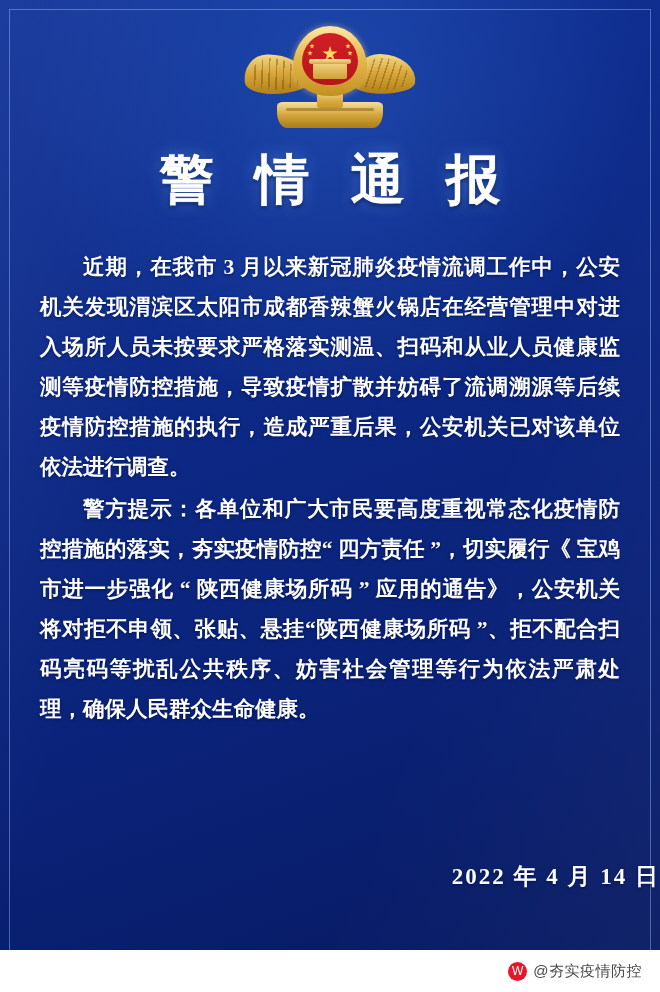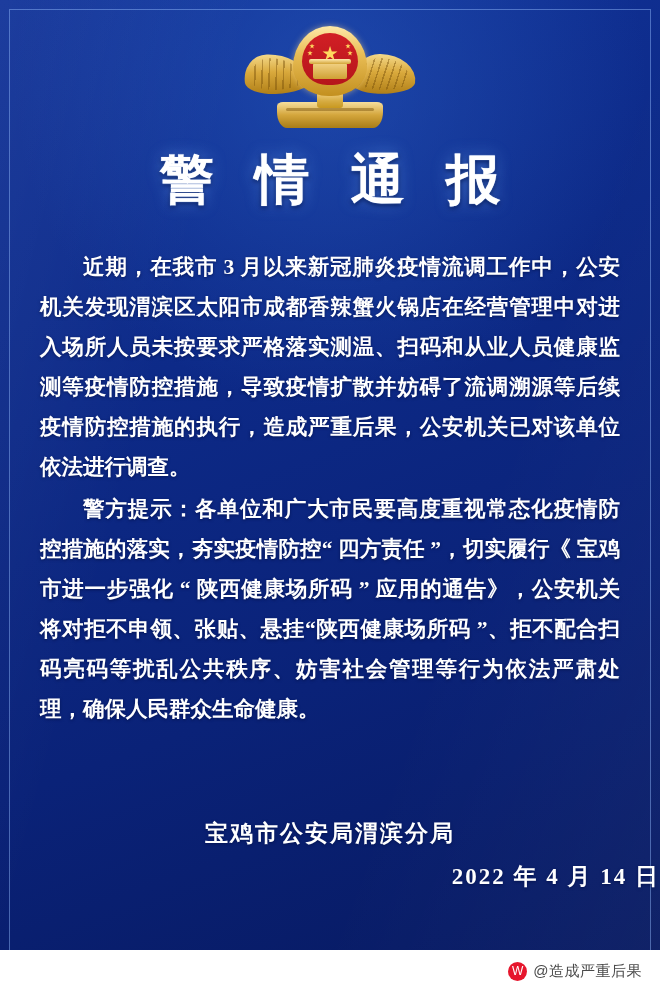--- a/index.html
+++ b/index.html
@@ -304,21 +304,20 @@
   </div>
 
   <div class="title">警 情 通 报</div>
 
   <div class="body">
     <p>近期，在我市 3 月以来新冠肺炎疫情流调工作中，公安机关发现渭滨区太阳市成都香辣蟹火锅店在经营管理中对进入场所人员未按要求严格落实测温、扫码和从业人员健康监测等疫情防控措施，导致疫情扩散并妨碍了流调溯源等后续疫情防控措施的执行，造成严重后果，公安机关已对该单位依法进行调查。</p>
     <p>警方提示：各单位和广大市民要高度重视常态化疫情防控措施的落实，夯实疫情防控“ 四方责任 ”，切实履行《 宝鸡市进一步强化 “ 陕西健康场所码 ” 应用的通告》，公安机关将对拒不申领、张贴、悬挂“陕西健康场所码 ”、拒不配合扫码亮码等扰乱公共秩序、妨害社会管理等行为依法严肃处理，确保人民群众生命健康。</p>
   </div>
 
   <div class="sign">
-    <div class="org">宝鸡市公安局渭滨分局</div>
     <div class="date">2022 年 4 月 14 日</div>
   </div>
 
   <div class="footer">
     <div class="weibo-icon">W</div>
-    <div class="weibo-name">@造成严重后果</div>
+    <div class="weibo-name">@夯实疫情防控</div>
   </div>
 </div>
 
 </body></html>

